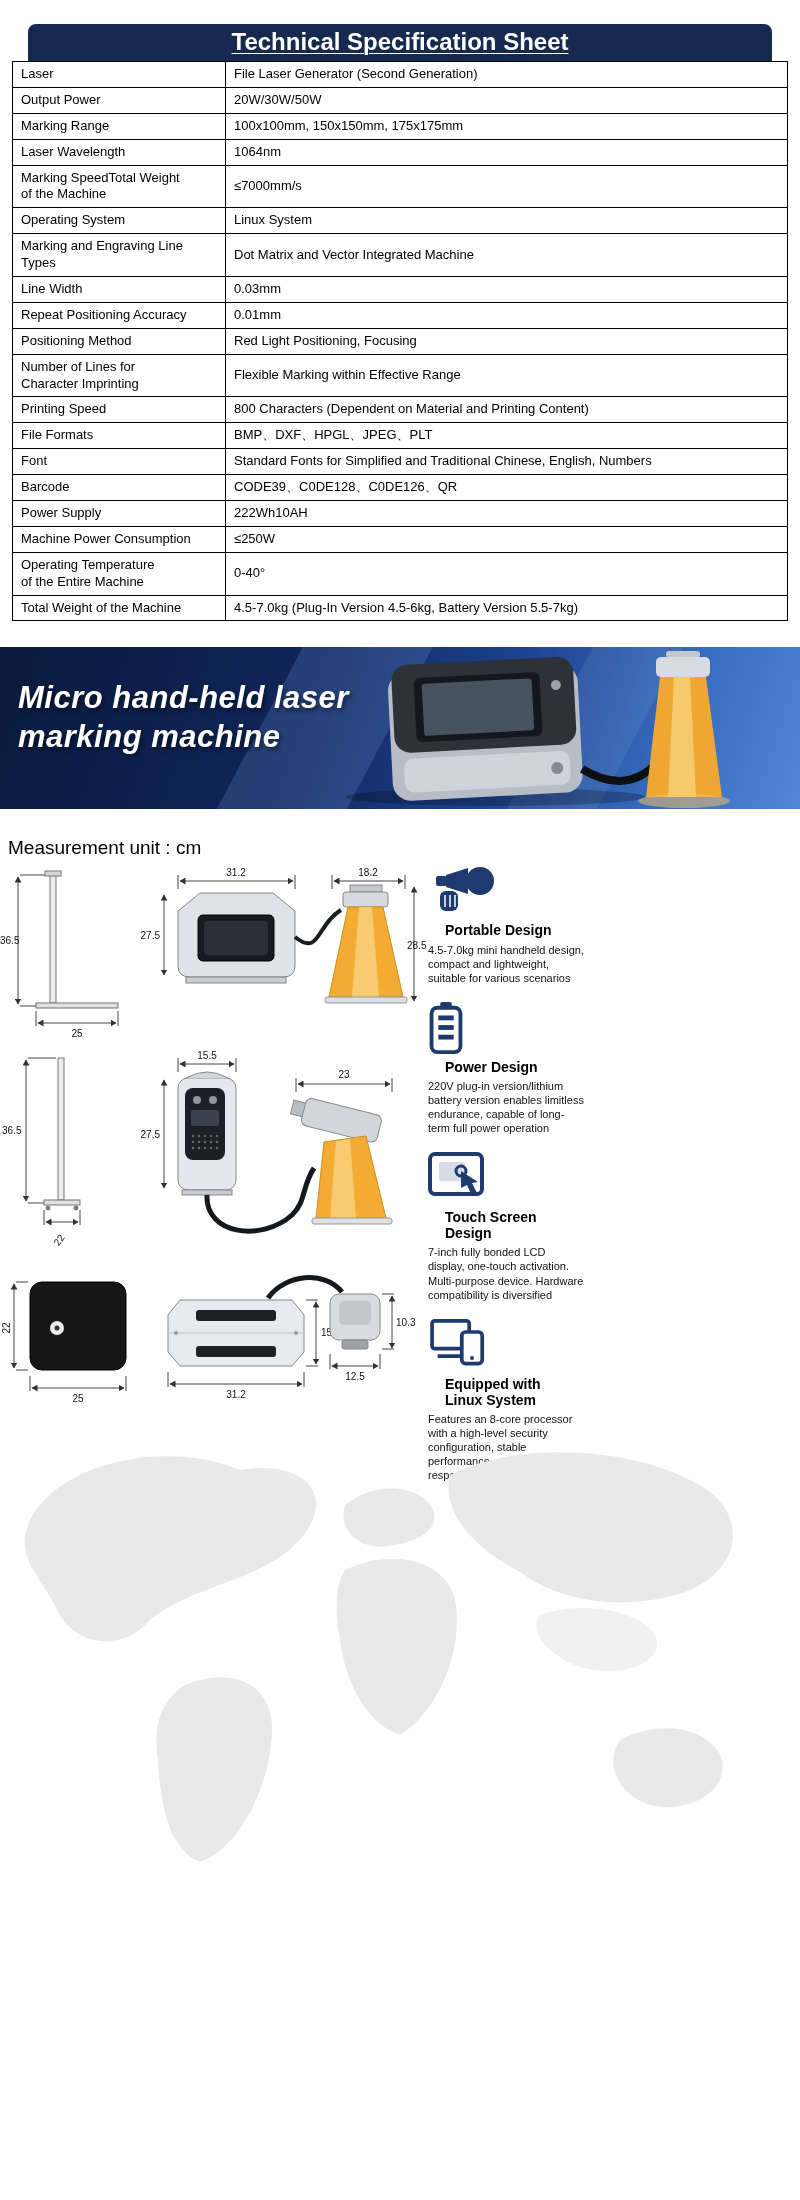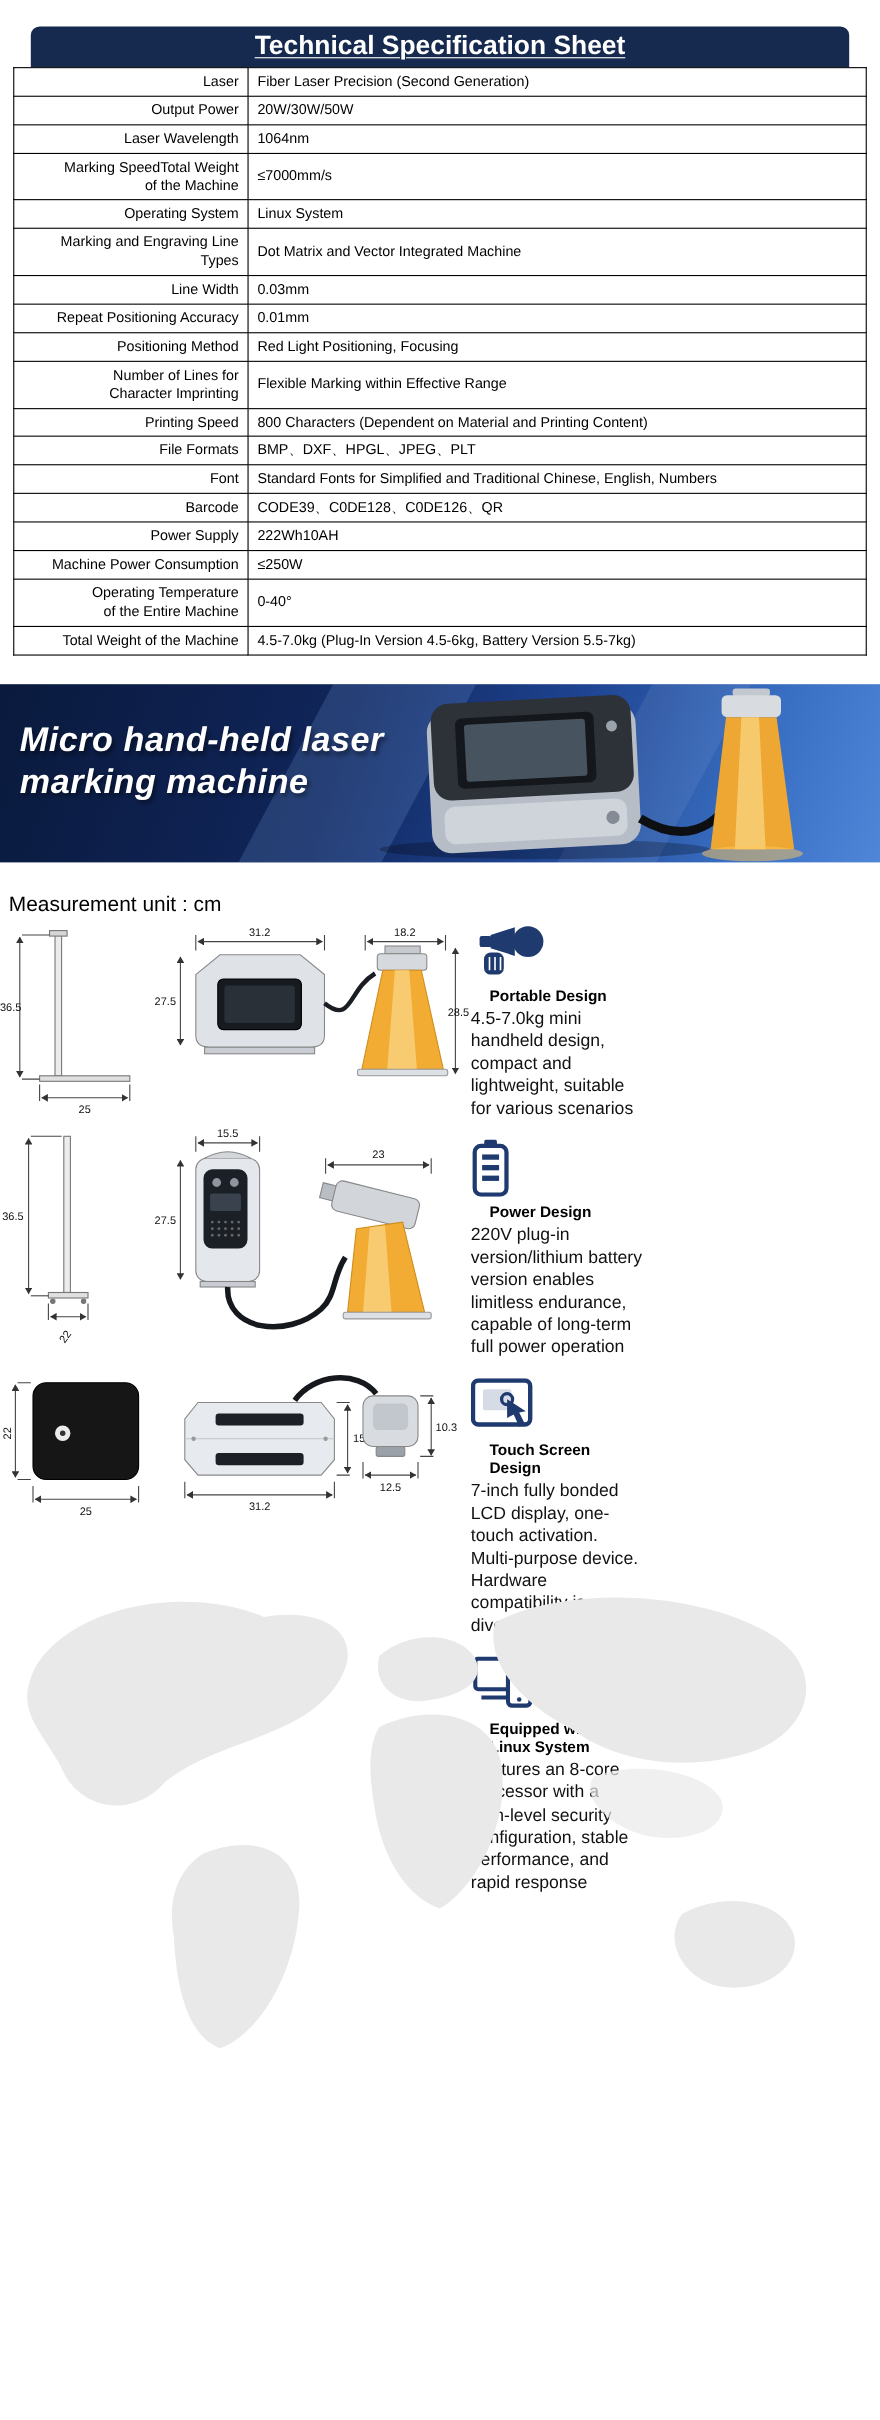--- a/index.html
+++ b/index.html
@@ -6,21 +6,21 @@
   #page{position:relative;width:800px;height:2200px;background:#fff;overflow:hidden;
         font-family:"Liberation Sans",sans-serif;color:#000;}
 
   
   .sheet-header{margin:24px 28px 0;background:#152а4e;background:#16294e;color:#fff;
     font-size:24px;font-weight:bold;text-align:center;padding:4px 0 5px;
     border-radius:8px 8px 0 0;text-decoration:underline;text-decoration-thickness:1px;
     text-underline-offset:3px;}
   table.spec{width:776px;margin:0 12px;border-collapse:collapse;font-size:13px;}
   table.spec td{border:1px solid #000;padding:4px 8px;vertical-align:middle;line-height:1.3;}
-  td.lbl{width:196px;white-space:pre-line;text-align:right;}
+  td.lbl{width:196px;white-space:pre-line;}
   td.val{white-space:pre-line;}
 
   
   .hero{position:relative;margin-top:26px;height:162px;overflow:hidden;
     background:linear-gradient(108deg,#0a1a3d 0%,#10255a 38%,#1e4390 62%,#3a70c4 85%,#4f86d8 100%);}
   .hero .stripe1{position:absolute;left:255px;top:-40px;width:130px;height:260px;
     background:rgba(120,160,220,.22);transform:skewX(-28deg);}
   .hero .stripe2{position:absolute;left:545px;top:-40px;width:90px;height:260px;
     background:rgba(255,255,255,.07);transform:skewX(-28deg);}
   .hero-title{position:absolute;left:18px;top:32px;color:#fff;font-size:31px;font-weight:bold;
@@ -35,40 +35,44 @@
   #diag1{top:0;}
   #diag2{top:185px;}
   #diag3{top:405px;}
   svg text{font-family:"Liberation Sans",sans-serif;}
 
   
   .features{position:absolute;left:428px;top:0;width:156px;}
   .feature{margin-bottom:17px;}
   .f-icon{height:52px;margin-bottom:5px;}
   .f-title{font-size:14px;font-weight:bold;line-height:1.15;margin-bottom:4px;white-space:pre-line;padding-left:17px;}
-  .f-desc{font-size:16px;line-height:1.28;color:#111;}
+  .f-desc{font-size:11px;line-height:1.28;color:#111;}
 
   .worldmap{position:absolute;left:0;top:1430px;}
 </style>
 </head>
 <body>
 
 <div id="page">
 
   <div class="sheet-header">Technical Specification Sheet</div>
 
   <table class="spec">
     <tbody>
       <tr>
           <td class="lbl">Laser</td>
-          <td class="val">Fiber Laser Precision (Second Generation)</td>
+          <td class="val">File Laser Generator (Second Generation)</td>
         </tr>
       <tr>
           <td class="lbl">Output Power</td>
           <td class="val">20W/30W/50W</td>
+        </tr>
+      <tr>
+          <td class="lbl">Marking Range</td>
+          <td class="val">100x100mm, 150x150mm, 175x175mm</td>
         </tr>
       <tr>
           <td class="lbl">Laser Wavelength</td>
           <td class="val">1064nm</td>
         </tr>
       <tr>
           <td class="lbl">Marking SpeedTotal Weight
 of the Machine</td>
           <td class="val">≤7000mm/s</td>
         </tr>

